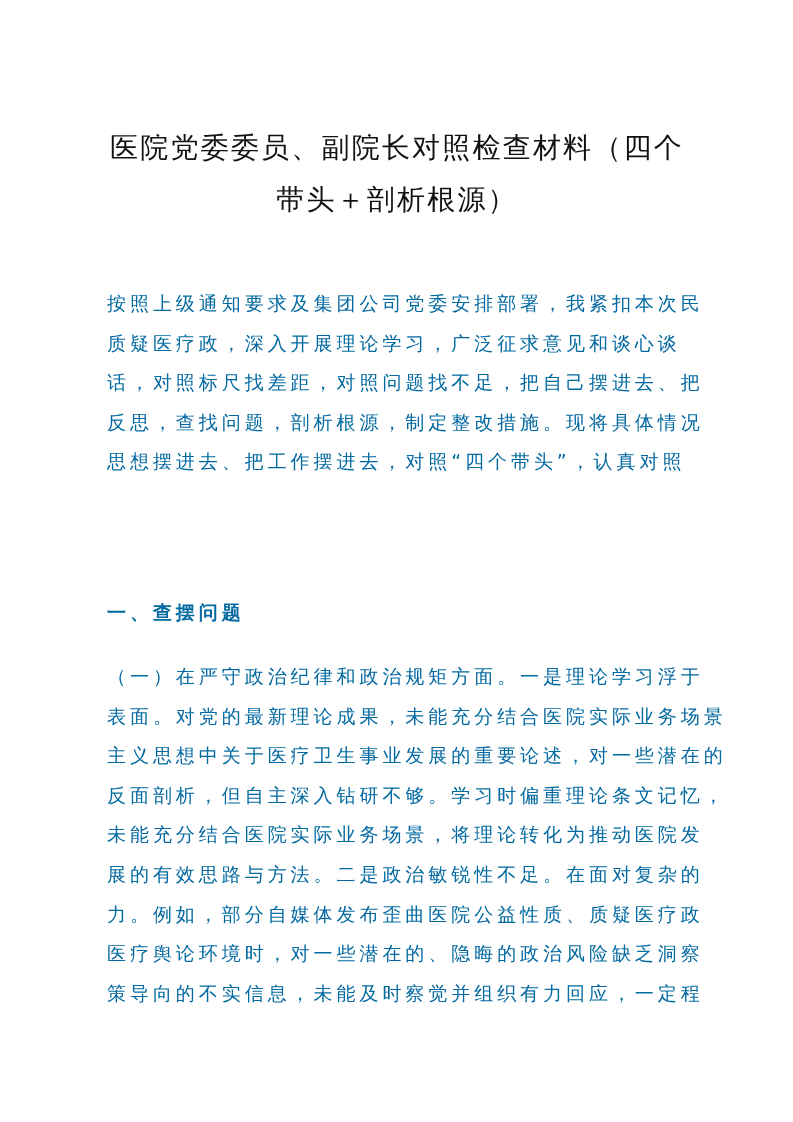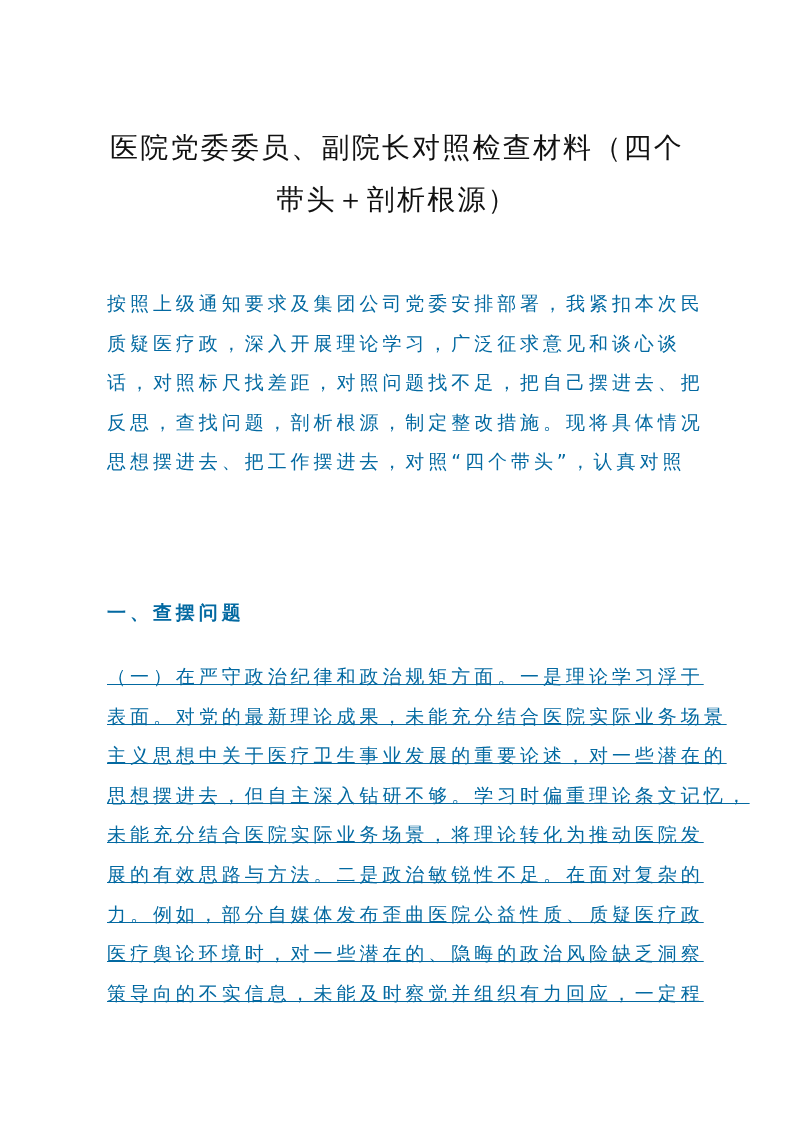--- a/index.html
+++ b/index.html
@@ -51,21 +51,21 @@
       margin: 0;
       color: #0369a1;
     }
     .body-text .line {
       display: block;
       white-space: nowrap;
       height: 39.6px;
     }
     #intro { top: 284px; }
     #section-heading { top: 573px; margin-top: 20px; }
-    #para-1 { top: 657px; text-decoration: underline; }
+    #para-1 { top: 657px; }
   </style>
 </head>
 <body>
 
 <div class="page">
 
   <h1 class="title">
     <span class="t-line">医院党委委员、副院长对照检查材料（四个</span>
     <span class="t-line">带头＋剖析根源）</span>
   </h1>
@@ -79,21 +79,21 @@
   </p>
 
   <h2 class="body-text" id="section-heading">
     <span class="line">一、查摆问题</span>
   </h2>
 
   <p class="body-text" id="para-1">
     <span class="line">（一）在严守政治纪律和政治规矩方面。一是理论学习浮于</span>
     <span class="line">表面。对党的最新理论成果，未能充分结合医院实际业务场景</span>
     <span class="line">主义思想中关于医疗卫生事业发展的重要论述，对一些潜在的</span>
-    <span class="line">思想摆进去，但自主深入钻研不够。学习时偏重理论条文记忆，</span>
+    <span class="line">反面剖析，但自主深入钻研不够。学习时偏重理论条文记忆，</span>
     <span class="line">未能充分结合医院实际业务场景，将理论转化为推动医院发</span>
     <span class="line">展的有效思路与方法。二是政治敏锐性不足。在面对复杂的</span>
     <span class="line">力。例如，部分自媒体发布歪曲医院公益性质、质疑医疗政</span>
     <span class="line">医疗舆论环境时，对一些潜在的、隐晦的政治风险缺乏洞察</span>
     <span class="line">策导向的不实信息，未能及时察觉并组织有力回应，一定程</span>
   </p>
 
 </div>
 
 </body></html>

